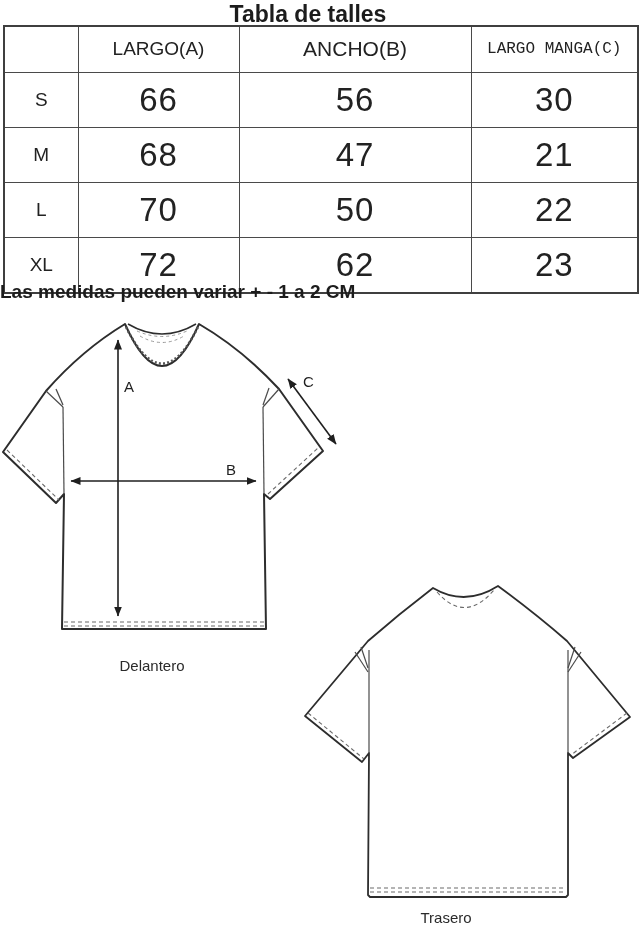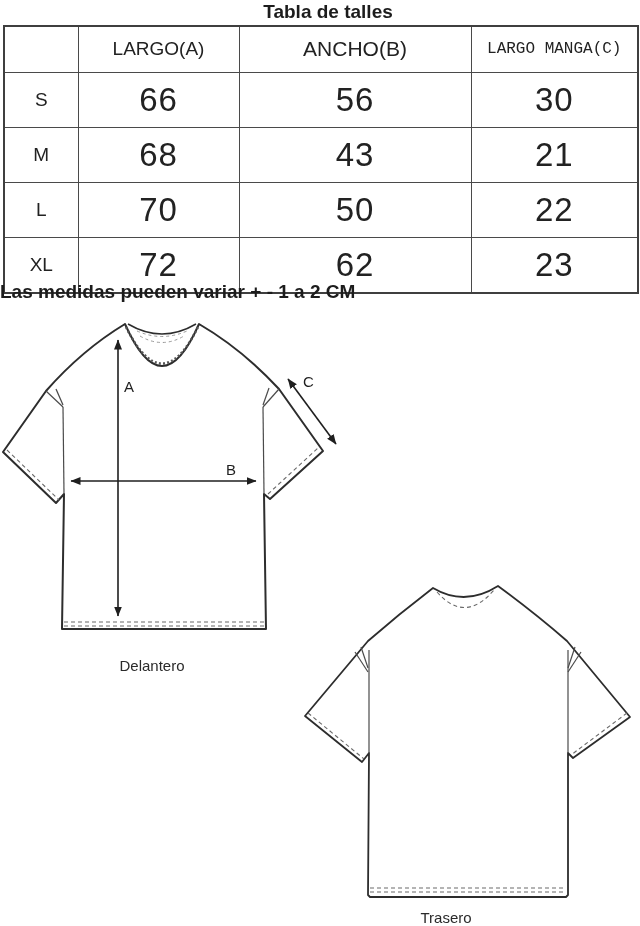--- a/index.html
+++ b/index.html
@@ -1,19 +1,19 @@
 <!DOCTYPE html>
 <html><head>
 <meta charset="utf-8">
 <style>
   html,body{margin:0;padding:0;background:#ffffff;}
   .page{position:relative;width:640px;height:926px;background:#ffffff;overflow:hidden;
         font-family:"Liberation Sans", sans-serif;color:#1f1f1f;}
   .title{position:absolute;top:1px;left:0;width:616px;text-align:center;
-         font-size:19px;font-weight:600;color:#1c1c1c;margin-left:20px;}
+         font-size:23px;font-weight:600;color:#1c1c1c;}
   .size-table{position:absolute;top:25px;left:3px;width:634px;border-collapse:collapse;
               table-layout:fixed;border:2px solid #3f3f3f;background:#fff;}
   .size-table td,.size-table th{border:1px solid #4a4a4a;text-align:center;vertical-align:middle;
               font-weight:400;color:#222;padding:8px;overflow:hidden;white-space:nowrap;}
   .size-table tr.head{height:46px;}
   .size-table tr.r0{height:46px;}
   .size-table tr.r1{height:46px;}
   .size-table tr.r2{height:45px;}
   .size-table tr.r3{height:48px;}
   .h-largo{font-size:19px;}
@@ -58,21 +58,21 @@
     </tr>
     <tr class="r0">
       <td class="cell-size">S</td>
       <td class="cell-num">66</td>
       <td class="cell-num">56</td>
       <td class="cell-num">30</td>
     </tr>
     <tr class="r1">
       <td class="cell-size">M</td>
       <td class="cell-num">68</td>
-      <td class="cell-num">43</td>
+      <td class="cell-num">47</td>
       <td class="cell-num">21</td>
     </tr>
     <tr class="r2">
       <td class="cell-size">L</td>
       <td class="cell-num">70</td>
       <td class="cell-num">50</td>
       <td class="cell-num">22</td>
     </tr>
     <tr class="r3">
       <td class="cell-size">XL</td>

